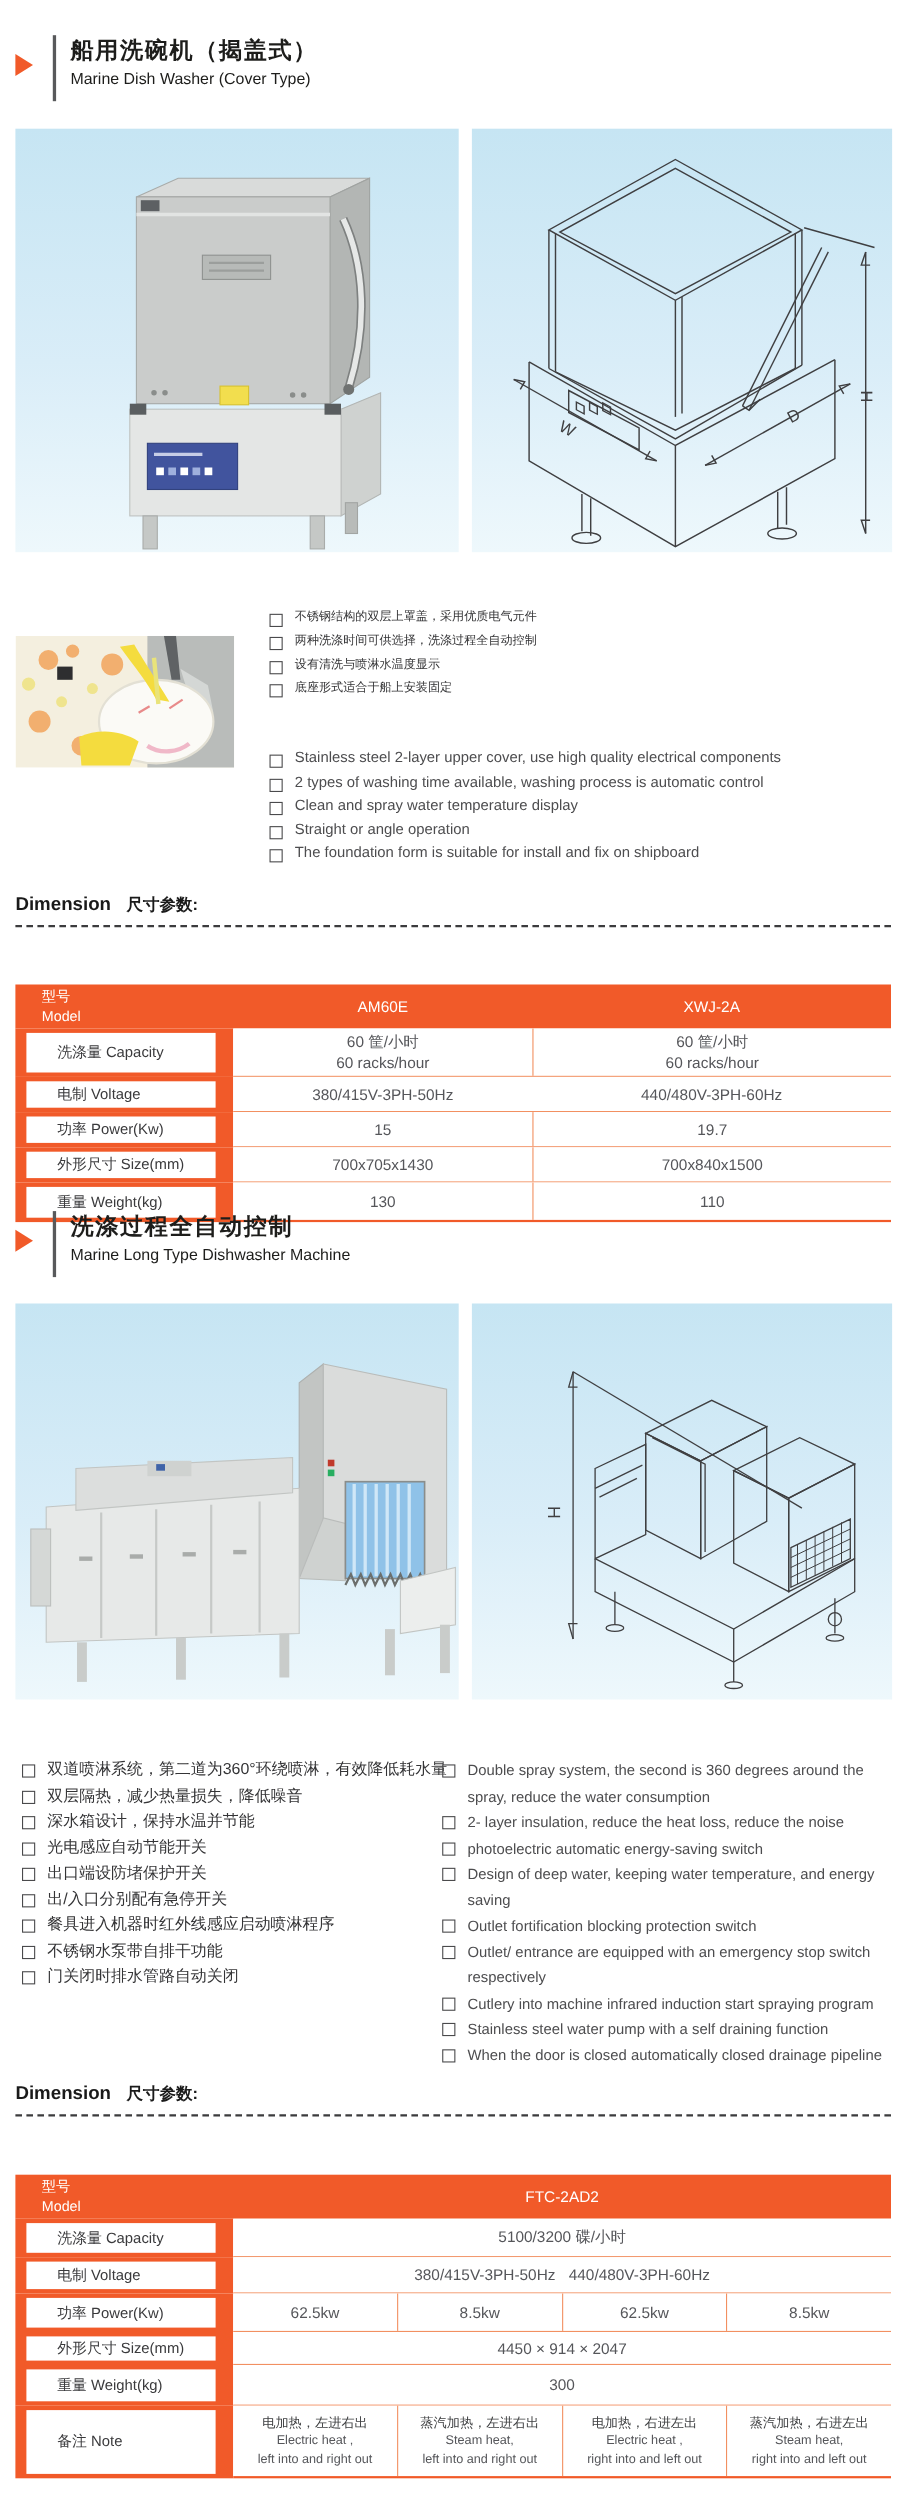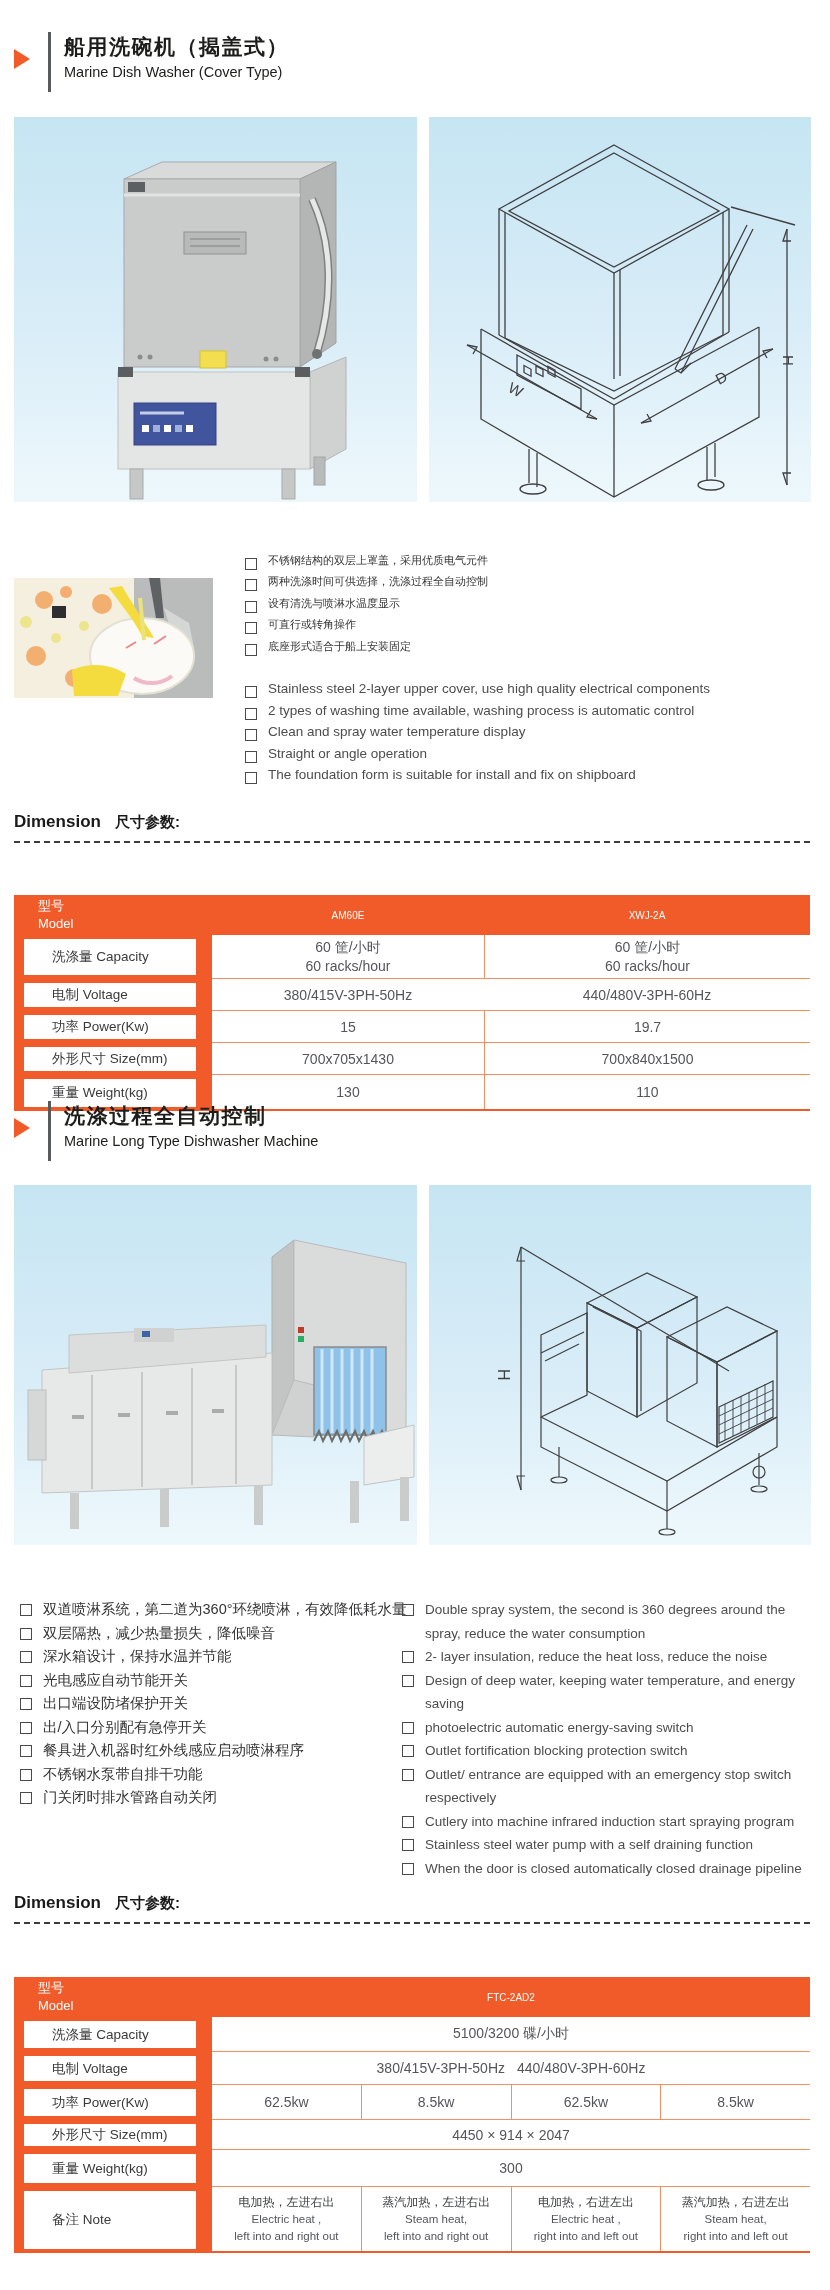--- a/index.html
+++ b/index.html
@@ -46,21 +46,21 @@
   .st-lblwrap{width:198px;background:var(--orange);padding:4px 16px 4px 10px;box-sizing:border-box;display:flex;flex-shrink:0;}
   .st-lblwrap.plain{background:transparent;flex-direction:column;justify-content:center;padding:0 0 0 24px;}
   .st-lbl{background:#fff;flex:1;display:flex;align-items:center;padding-left:28px;font-size:13.5px;color:#3a3a3c;}
   .hd-line{font-size:13px;line-height:1.35;color:#ffffff;}
   .st-vals{flex:1;display:flex;background:#fff;border-bottom:1px solid var(--orange-line);}
   .st-row.header .st-vals{background:transparent;border-bottom:none;}
   .st-row:last-child .st-vals{border-bottom:2px solid var(--orange);}
   .st-cell{display:flex;flex-direction:column;align-items:center;justify-content:center;
     font-size:14px;color:var(--val-text);box-sizing:border-box;text-align:center;}
   .st-cell.div{border-left:1px solid var(--orange-line);}
-  .st-row.header .st-cell{color:#fff;font-size:10px;}
+  .st-row.header .st-cell{color:#fff;font-size:14px;}
   .two-line{line-height:1.3;}
   .note-zh{font-size:12px;line-height:1.5;color:#3f4042;}
   .note-en{font-size:11.5px;line-height:1.45;color:var(--val-text);}
   .volt-pair span + span{margin-left:12px;}
   
   .mini-photo{position:absolute;overflow:hidden;}
   svg{display:block;}
 </style>
 </head>
 <body>
@@ -199,21 +199,20 @@
       <path d="M140,66 L152,58" stroke="#e88a8a" stroke-width="2"></path>
       <path d="M112,70 L122,64" stroke="#e88a8a" stroke-width="2"></path>
       <path d="M120,100 C132,108 148,106 158,98" stroke="#f0b8c8" stroke-width="4" fill="none"></path>
     </svg>
   </div>
 
   <ul class="feat feat-zh1" style="top:553px;left:245px;width:420px;">
     <li><span class="cbx"></span><span>不锈钢结构的双层上罩盖，采用优质电气元件</span></li>
     <li><span class="cbx"></span><span>两种洗涤时间可供选择，洗涤过程全自动控制</span></li>
     <li><span class="cbx"></span><span>设有清洗与喷淋水温度显示</span></li>
-    <li><span class="cbx"></span><span>可直行或转角操作</span></li>
     <li><span class="cbx"></span><span>底座形式适合于船上安装固定</span></li>
   </ul>
 
   <ul class="feat feat-en1" style="top:681px;left:245px;width:575px;">
     <li><span class="cbx"></span><span>Stainless steel 2-layer upper cover, use high quality electrical components</span></li>
     <li><span class="cbx"></span><span>2 types of washing time available, washing process is automatic control</span></li>
     <li><span class="cbx"></span><span>Clean and spray water temperature display</span></li>
     <li><span class="cbx"></span><span>Straight or angle operation</span></li>
     <li><span class="cbx"></span><span>The foundation form is suitable for install and fix on shipboard</span></li>
   </ul>
@@ -398,22 +397,22 @@
     <li><span class="cbx"></span><span>出口端设防堵保护开关</span></li>
     <li><span class="cbx"></span><span>出/入口分别配有急停开关</span></li>
     <li><span class="cbx"></span><span>餐具进入机器时红外线感应启动喷淋程序</span></li>
     <li><span class="cbx"></span><span>不锈钢水泵带自排干功能</span></li>
     <li><span class="cbx"></span><span>门关闭时排水管路自动关闭</span></li>
   </ul>
 
   <ul class="feat feat-en2" style="top:1598px;left:402px;width:418px;">
     <li><span class="cbx"></span><span>Double spray system, the second is 360 degrees around the spray, reduce the water consumption</span></li>
     <li><span class="cbx"></span><span>2- layer insulation, reduce the heat loss, reduce the noise</span></li>
+    <li><span class="cbx"></span><span>photoelectric automatic energy-saving switch</span></li>
     <li><span class="cbx"></span><span>Design of deep water, keeping water temperature, and energy saving</span></li>
-    <li><span class="cbx"></span><span>photoelectric automatic energy-saving switch</span></li>
     <li><span class="cbx"></span><span>Outlet fortification blocking protection switch</span></li>
     <li><span class="cbx"></span><span>Outlet/ entrance are equipped with an emergency stop switch respectively</span></li>
     <li><span class="cbx"></span><span>Cutlery into machine infrared induction start spraying program</span></li>
     <li><span class="cbx"></span><span>Stainless steel water pump with a self draining function</span></li>
     <li><span class="cbx"></span><span>When the door is closed automatically closed drainage pipeline</span></li>
   </ul>
 
   <div class="dim-head" style="top:1893px;">
     <span class="dim-en">Dimension</span><span class="dim-zh">尺寸参数:</span>
   </div>

